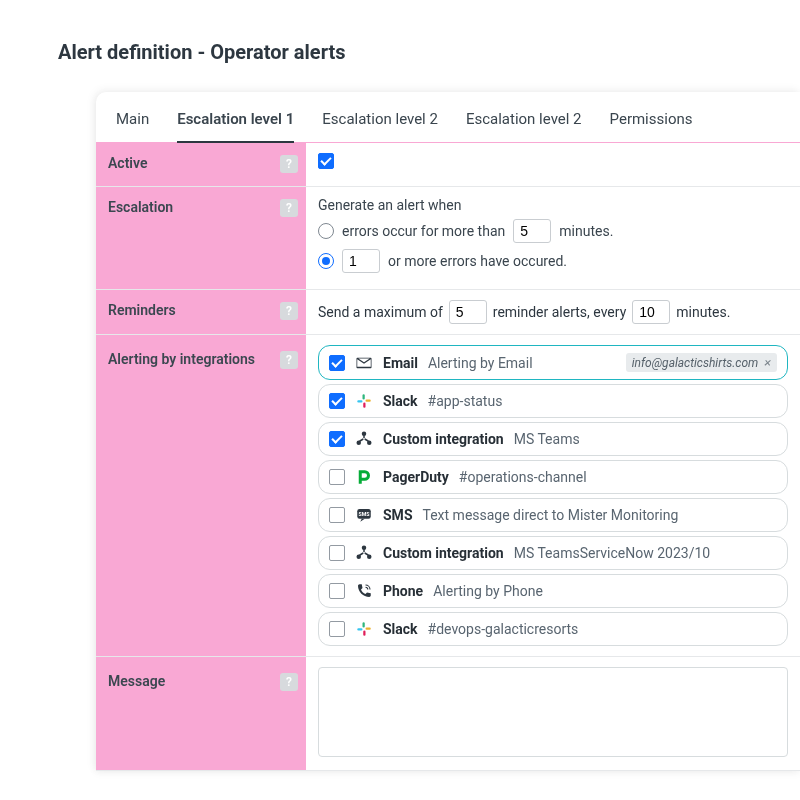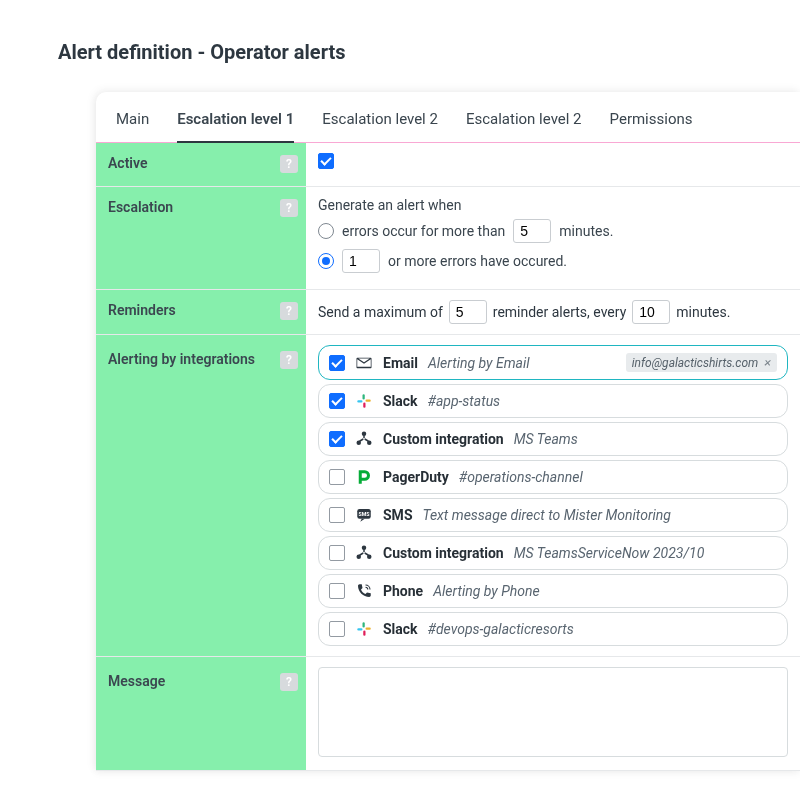--- a/index.html
+++ b/index.html
@@ -54,21 +54,21 @@
     }
     .rows { }
     .row {
       display: flex;
       border-bottom: 1px solid #e6e8ea;
       min-height: 44px;
     }
     .row-label {
       width: 210px;
       flex-shrink: 0;
-      background: #86efac;
+      background: #f9a8d4;
       padding: 12px 8px 12px 12px;
       font-weight: 600;
       color: #3b4750;
       display: flex;
       align-items: flex-start;
       justify-content: space-between;
     }
     .row-label.lg { padding-top: 16px; }
     .help {
       width: 18px; height: 18px;
@@ -152,21 +152,21 @@
       border: 1px solid #d7dcde;
       border-radius: 12px;
       padding: 7px 10px;
       background: #fff;
       position: relative;
     }
     .integration.selected {
       border-color: #1fb6c1;
     }
     .integration-name { font-weight: 700; color: #272f36; }
-    .integration-desc { color: #596570; font-style: italic; }
+    .integration-desc { color: #596570; }
     .tag {
       margin-left: auto;
       background: #e8ebed;
       color: #56616a;
       border-radius: 3px;
       padding: 2px 6px;
       font-size: 12px;
       display: inline-flex;
       align-items: center;
       gap: 6px;

